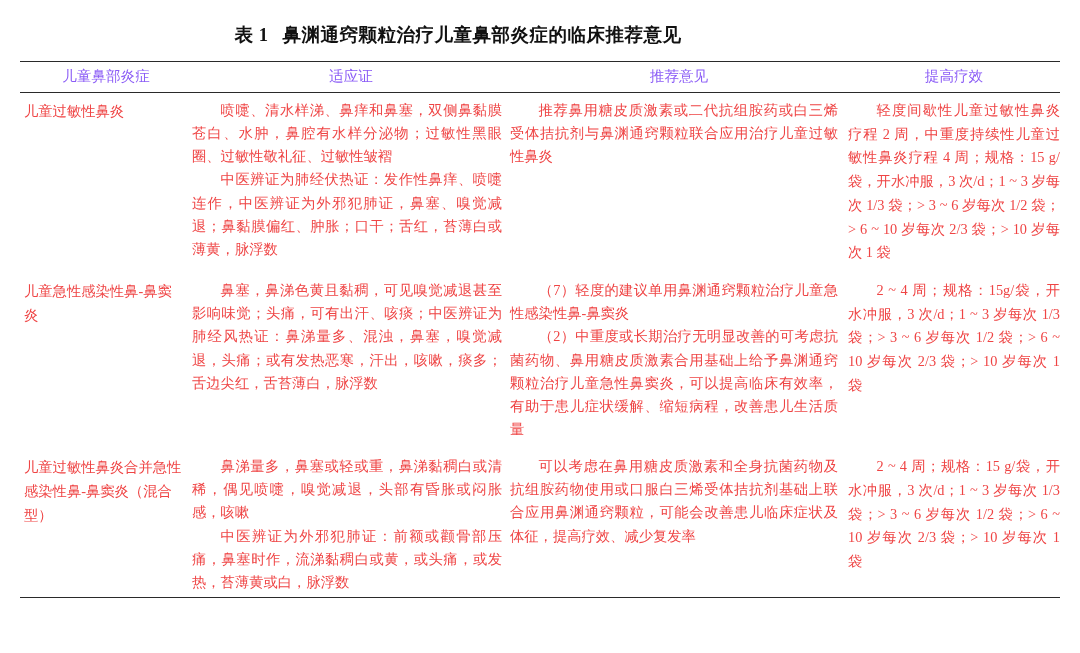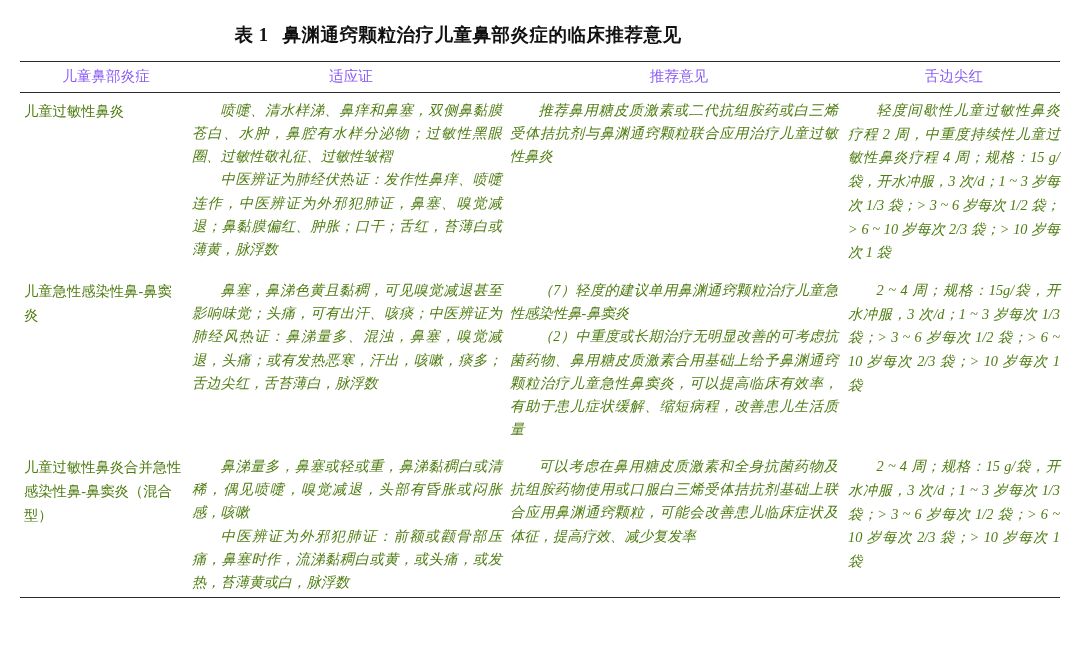--- a/index.html
+++ b/index.html
@@ -51,21 +51,21 @@
   }
   thead th.h-col1 { text-align: left; padding-left: 4px; }
   thead th.h-col2 { text-align: left; padding-left: 78px; }
   thead th.h-col3 { text-align: left; padding-left: 112px; }
   thead th.h-col4 { text-align: left; padding-left: 48px; }
 
   tbody td {
     vertical-align: top;
     padding: 6px 0 8px 0;
     line-height: 1.62;
-    color: #4d7c0f;
+    color: #ef4444;
     margin-left: 45px;
   }
   tbody tr.last-row td {
     border-bottom: 1.6px solid #2a2a2a;
     padding-bottom: 3px;
   }
   .col1 { width: 172px; padding-right: 6px; }
   .col2 { width: 318px; padding-right: 8px; }
   .col3 { width: 338px; padding-right: 10px; }
   .col4 { width: 212px; }
@@ -73,21 +73,20 @@
   .c1-text {
     display: block;
     text-align: left;
     padding-left: 4px;
     line-height: 1.68;
   }
   .just {
     text-align: justify;
     text-justify: inter-ideograph;
     text-align-last: left;
-    font-style: italic;
   }
   .indent {
     text-indent: 2em;
   }
   .para + .para {
     margin-top: 0px;
   }
   .col4 .just {
     line-height: 1.66;
   }
@@ -100,21 +99,21 @@
   <div class="table-title">
     <span class="tnum">表 1</span><span>鼻渊通窍颗粒治疗儿童鼻部炎症的临床推荐意见</span>
   </div>
 
   <table class="rec-table">
     <thead>
       <tr>
         <th class="col1 h-col1">儿童鼻部炎症</th>
         <th class="col2 h-col2">适应证</th>
         <th class="col3 h-col3">推荐意见</th>
-        <th class="col4 h-col4">舌边尖红</th>
+        <th class="col4 h-col4">提高疗效</th>
       </tr>
     </thead>
     <tbody>
 
       <tr>
         <td class="col1">
           <span class="c1-text">儿童过敏性鼻炎</span>
         </td>
         <td class="col2">
           <div class="para just indent">喷嚏、清水样涕、鼻痒和鼻塞，双侧鼻黏膜苍白、水肿，鼻腔有水样分泌物；过敏性黑眼圈、过敏性敬礼征、过敏性皱褶</div>

